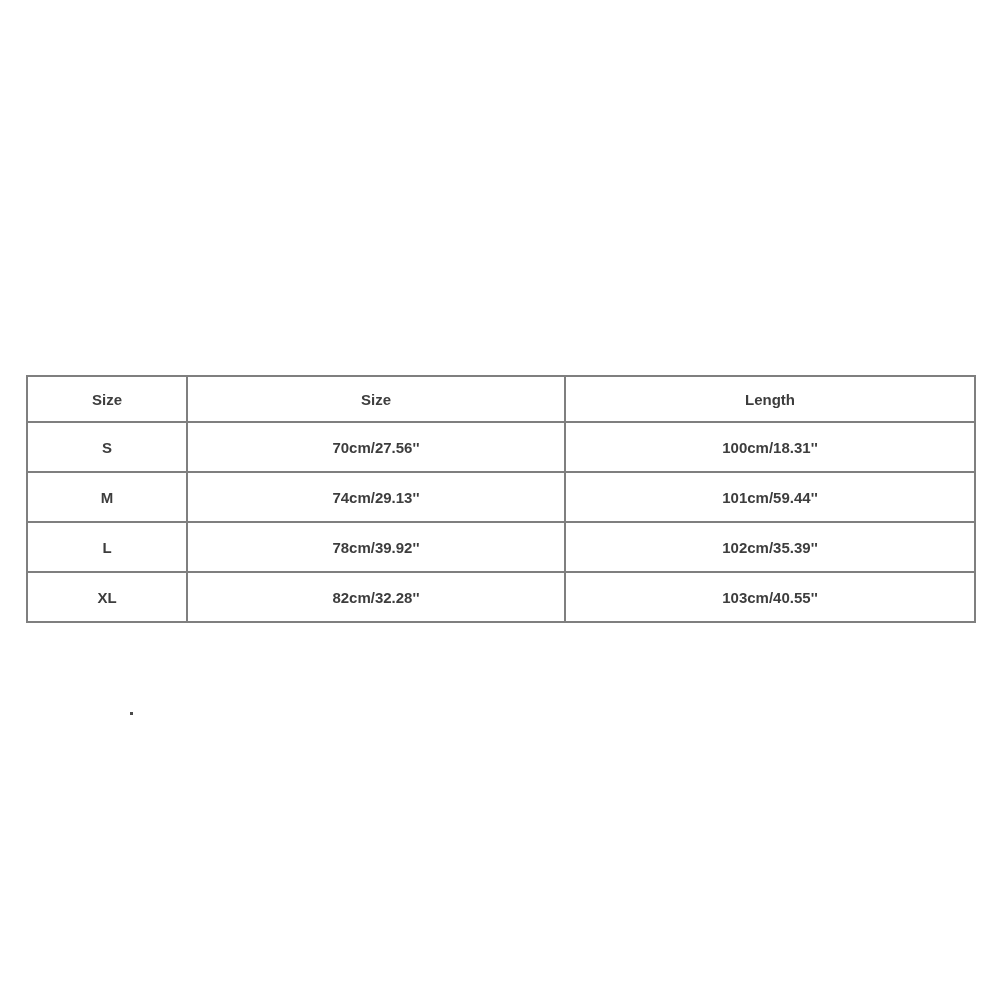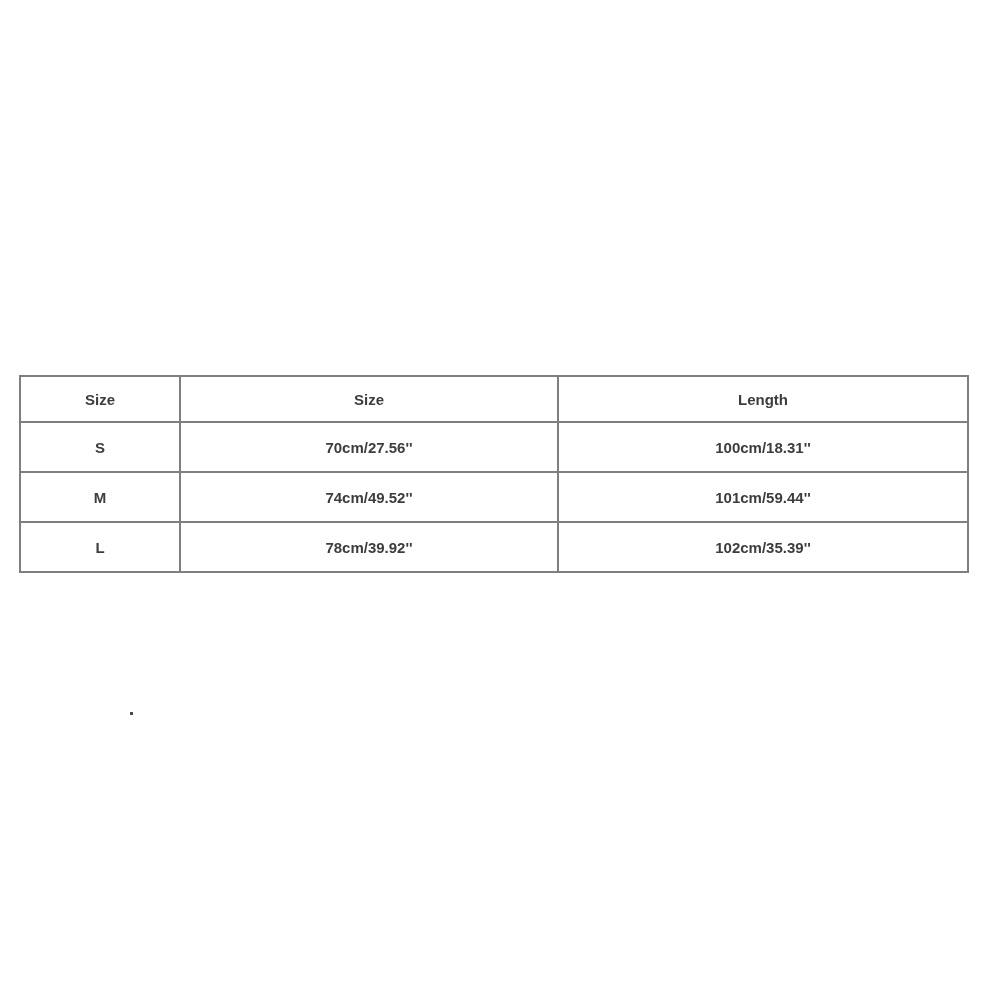--- a/index.html
+++ b/index.html
@@ -12,21 +12,21 @@
   }
   .canvas {
     position: relative;
     width: 1000px;
     height: 1000px;
     background: #ffffff;
     overflow: hidden;
   }
   table.size-chart {
     position: absolute;
-    left: 19px;
+    left: 26px;
     top: 375px;
     width: 948px;
     border-collapse: collapse;
     table-layout: fixed;
   }
   table.size-chart th,
   table.size-chart td {
     border: 2px solid #7f7f7f;
     text-align: center;
     vertical-align: middle;
@@ -69,26 +69,31 @@
       </tr>
     </thead>
     <tbody>
       <tr>
         <td>S</td>
         <td>70cm/27.56''</td>
         <td>100cm/18.31''</td>
       </tr>
       <tr>
         <td>M</td>
-        <td>74cm/49.52''</td>
+        <td>74cm/29.13''</td>
         <td>101cm/59.44''</td>
       </tr>
       <tr>
         <td>L</td>
         <td>78cm/39.92''</td>
         <td>102cm/35.39''</td>
+      </tr>
+      <tr>
+        <td>XL</td>
+        <td>82cm/32.28''</td>
+        <td>103cm/40.55''</td>
       </tr>
     </tbody>
   </table>
 
   <div class="speck"></div>
 
 </div>
 
 </body></html>

